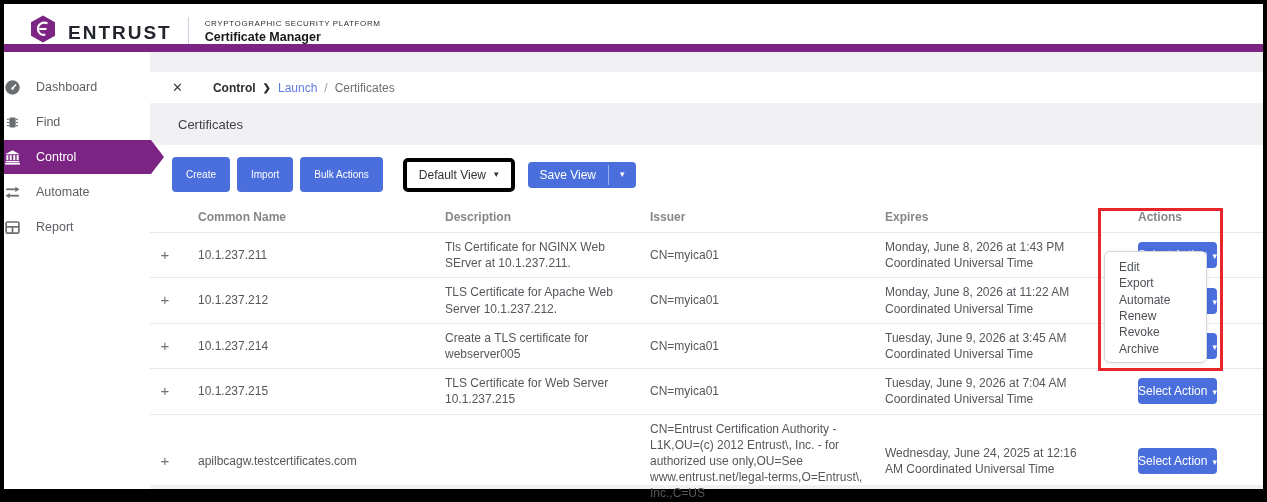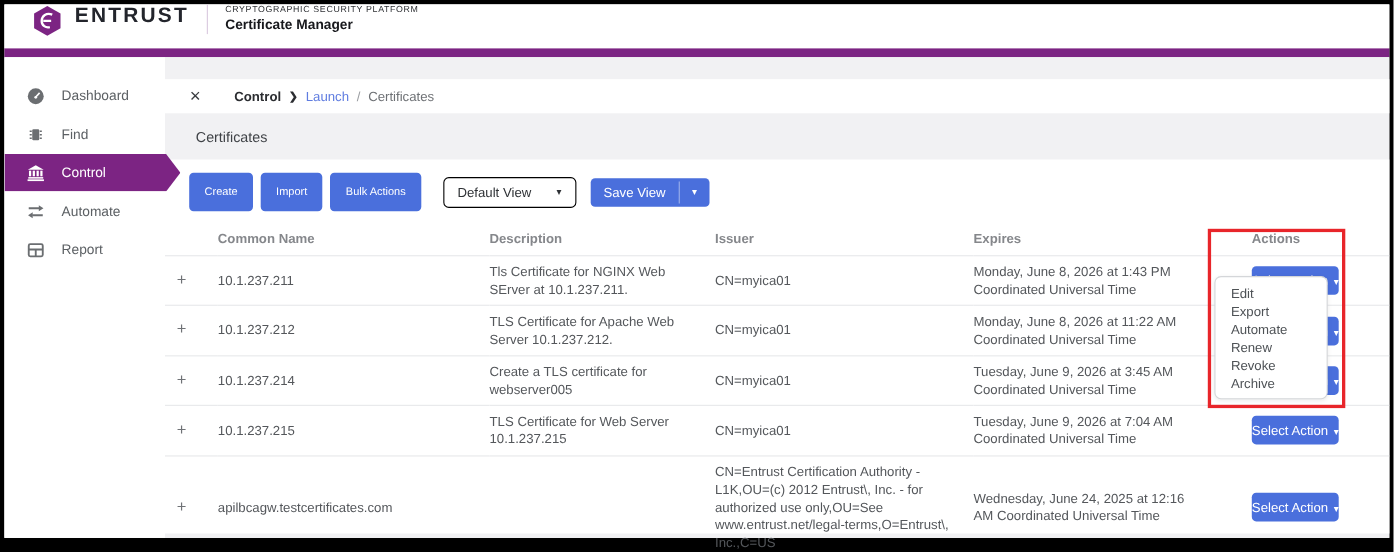--- a/index.html
+++ b/index.html
@@ -2,32 +2,32 @@
 <html><head>
 <meta charset="utf-8">
 <style>
   * { margin:0; padding:0; box-sizing:border-box; }
   body { font-family:"Liberation Sans", sans-serif; background:#fff; }
   .frame { position:relative; width:1267px; height:502px; background:#000;
            padding:4px 4px 13px 4px; overflow:hidden; }
   .app { width:100%; height:100%; background:#fff; display:flex; flex-direction:column; }
 
   
-  .hdr { height:40px; display:flex; align-items:flex-start; padding-left:24px; background:#fff; flex:0 0 auto; }
+  .hdr { height:40px; display:flex; align-items:flex-end; padding-left:24px; background:#fff; flex:0 0 auto; }
   .logo { width:30px; height:30px; }
   .wordmark { margin-left:10px; font-size:19px; font-weight:bold; letter-spacing:2px; color:#23252c; }
   .hdr-div { width:1px; height:27px; background:#d9c8de; margin:0 16px; }
   .platform { font-size:8px; letter-spacing:.6px; color:#2e3034; font-weight:500; }
   .product { font-size:12.5px; font-weight:bold; color:#17181c; margin-top:2px; }
   .purple-bar { height:8px; background:#7c2483; flex:0 0 auto; }
 
   
   .body { flex:1; display:flex; min-height:0; }
   .sidebar { width:146px; background:#fff; padding-top:18px; flex:0 0 auto; }
-  .side-item { height:34px; display:flex; align-items:center; padding-left:20px; gap:15px;
+  .side-item { height:34px; display:flex; align-items:center; gap:15px;
                margin-bottom:1px; color:#5c6064; font-size:12.5px; cursor:pointer; }
   .side-item svg { width:17px; height:17px; color:#6b6e71; flex:0 0 auto; }
   .side-item.active { background:#7c2483; color:#fff; width:160px; position:relative; z-index:2;
     clip-path:polygon(0 0, calc(100% - 13px) 0, 100% 50%, calc(100% - 13px) 100%, 0 100%); }
   .side-item.active svg { color:#fff; }
 
   .content { flex:1; background:#f1f1f3; display:flex; flex-direction:column; min-width:0; }
   .crumb-bar { margin-top:20px; background:#fff; height:31px; display:flex; align-items:center;
                padding-left:22px; flex:0 0 auto; }
   .crumb-close { color:#3a3d41; font-size:13px; cursor:pointer; }
@@ -37,23 +37,23 @@
   .crumb-slash { margin:0 7px; font-size:12px; color:#9a9da1; }
   .crumb-cur { font-size:12px; color:#6e7175; }
 
   .title-row { height:42px; display:flex; align-items:center; padding-left:28px;
                font-size:13px; color:#3f4246; flex:0 0 auto; }
 
   .card { background:#fff; flex:1; margin-bottom:4px; min-height:0; }
   .toolbar { display:flex; align-items:center; padding:12px 0 10px 22px; }
   .btn-primary { background:#4a6fdc; color:#fff; font-size:10px; border:none; border-radius:4px;
                  padding:12px 14px; margin-right:7px; cursor:pointer; font-family:inherit; }
-  .btn-outline { margin-left:13px; background:#fff; border:1px solid #000000; border-radius:5px;
+  .btn-outline { margin-left:13px; background:#fff; border:4px solid #000000; border-radius:5px;
                  padding:6px 12px; font-size:12px; color:#2e3135; cursor:pointer; font-family:inherit;
-                 display:flex; align-items:center; gap:23px; }
+                 display:flex; align-items:center; gap:8px; }
   .btn-split { margin-left:13px; background:#4a6fdc; color:#fff; border-radius:4px; display:flex;
                align-items:stretch; cursor:pointer; }
   .btn-split .lbl { padding:6px 12px; font-size:12px; }
   .btn-split .sep { width:1px; background:rgba(255,255,255,.45); margin:3px 0; }
   .btn-split .car { padding:6px 11px; display:flex; align-items:center; }
   .caret { font-size:9px; line-height:1; }
 
   table { width:100%; border-collapse:collapse; table-layout:fixed; }
   th { font-size:12px; color:#85878b; font-weight:600; text-align:left; padding:8px 10px 8px 0; }
   th.c-actions { padding-left:38px; }

